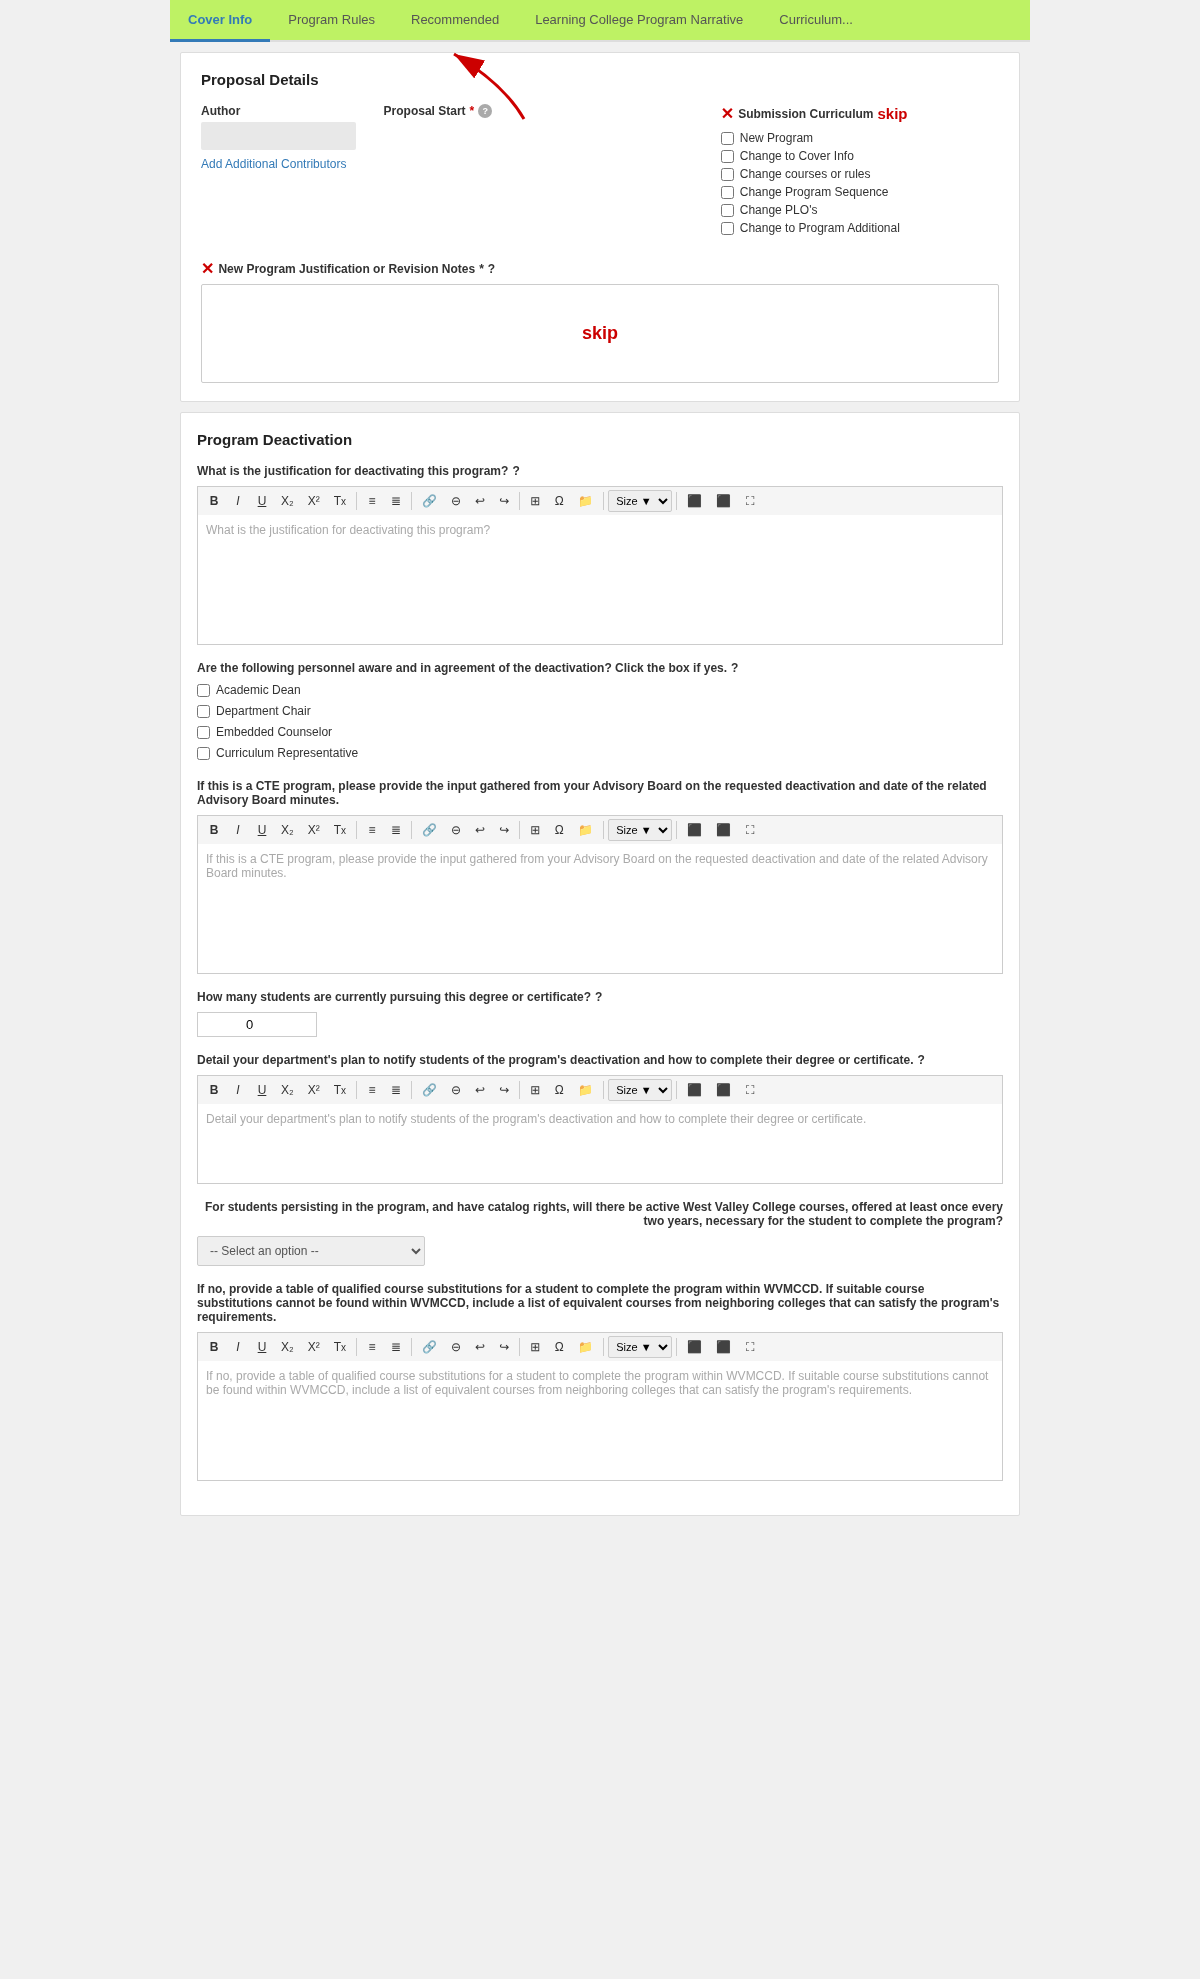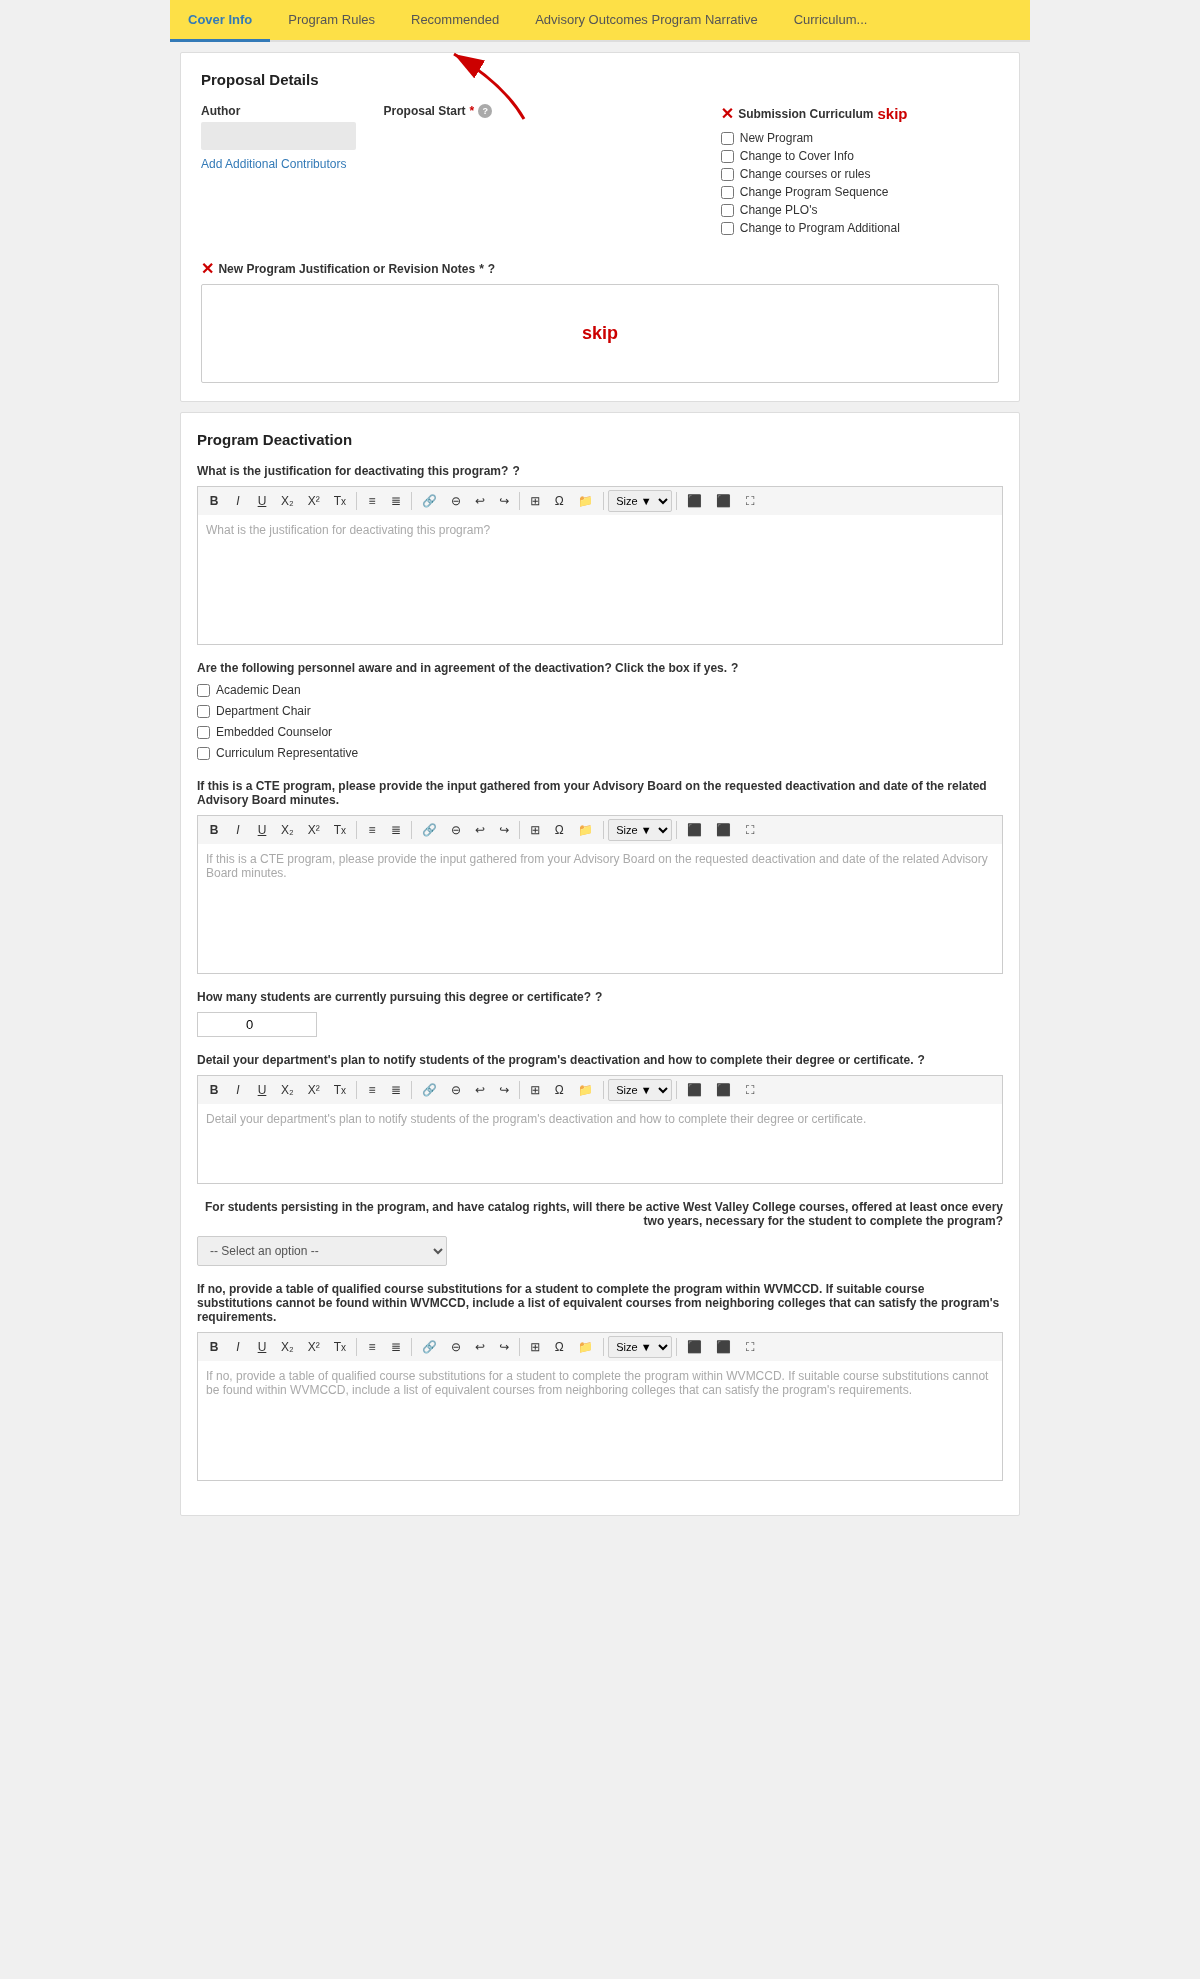--- a/index.html
+++ b/index.html
@@ -8,21 +8,21 @@
       font-size: 13px;
       background: #f0f0f0;
       color: #333;
       width: 860px;
       margin: 0 auto;
     }
 
     
     .tabs {
       display: flex;
-      background: #fde047;
+      background: #bef264;
       border-bottom: 2px solid #ddd;
       padding: 0;
     }
     .tab {
       padding: 12px 18px;
       cursor: pointer;
       font-size: 13px;
       color: #555;
       border-bottom: 3px solid transparent;
       margin-bottom: -2px;
@@ -271,41 +271,41 @@
 
     .number-input {
       border: 1px solid #ccc;
       padding: 4px 8px;
       width: 120px;
       text-align: center;
       font-size: 13px;
     }
 
     .select-option {
-      width: 250px;
+      width: 228px;
       padding: 5px 8px;
       border: 1px solid #ccc;
       border-radius: 2px;
       font-size: 12px;
       color: #555;
       height: 30px;
     }
 
     .question-block {
       margin-bottom: 16px;
     }
   </style>
 </head>
 <body>
 
 <div class="tabs">
   <div class="tab active">Cover Info</div>
   <div class="tab">Program Rules</div>
   <div class="tab">Recommended</div>
-  <div class="tab">Advisory Outcomes Program Narrative</div>
+  <div class="tab">Learning College Program Narrative</div>
   <div class="tab">Curriculum...</div>
 </div>
 
 <div class="section-card">
   <div class="section-title">Proposal Details</div>
 
   <div class="proposal-grid">
 
     <div class="proposal-col">
       <div class="field-label">Author</div>

